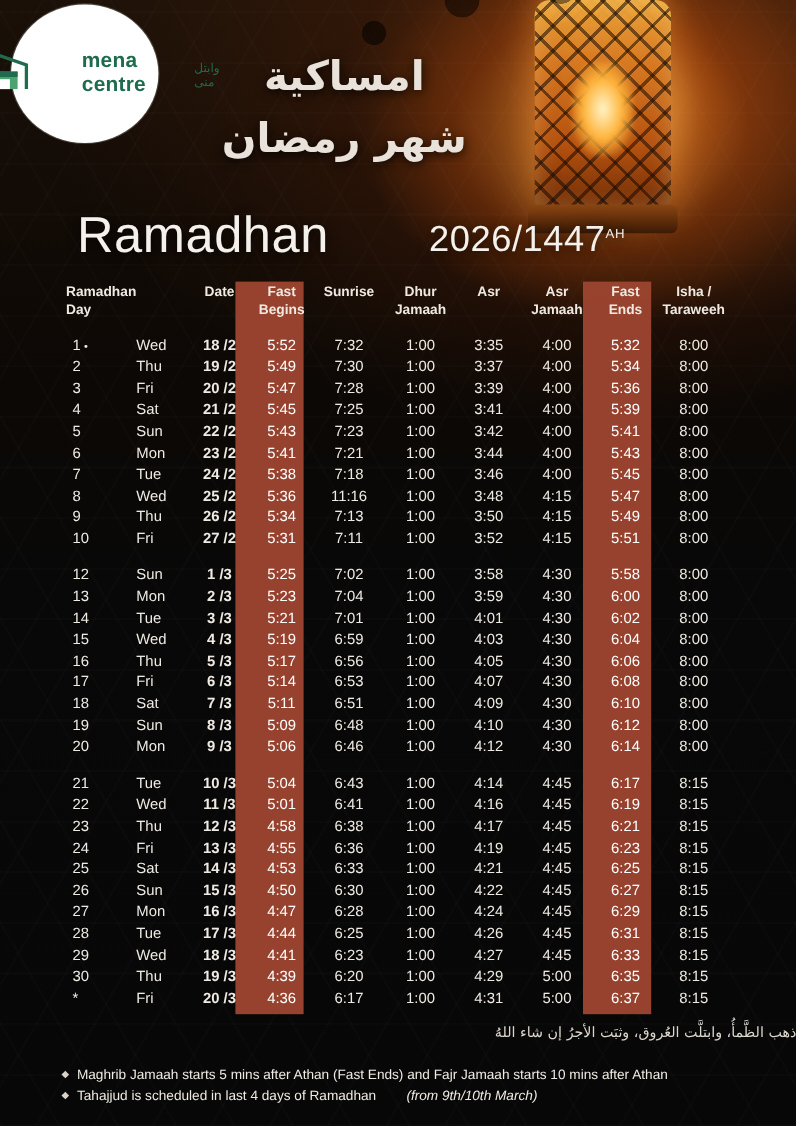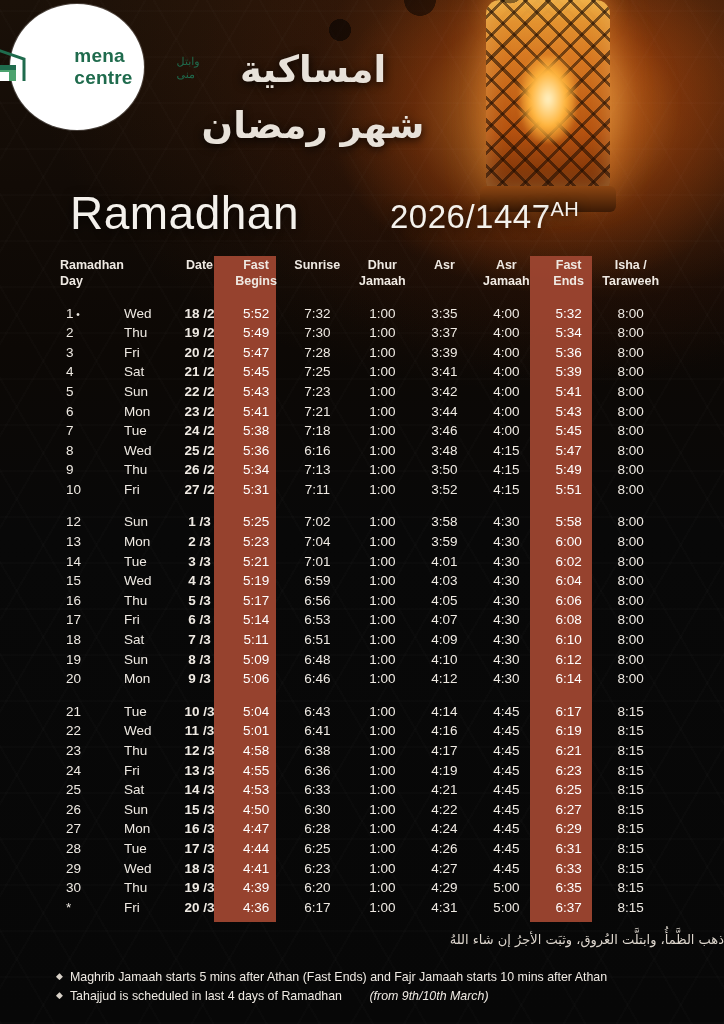--- a/index.html
+++ b/index.html
@@ -103,21 +103,21 @@
   .main-title {
     position: absolute; left: 70px; top: 186px;
     color: #f4f1ec; font-size: 46px; font-weight: 400; letter-spacing: 0.5px;
     text-shadow: 0 2px 12px rgba(0,0,0,0.8);
   }
   .year {
     position: absolute; left: 390px; top: 198px;
     color: #f4f1ec; font-size: 33px; letter-spacing: 0.5px;
     text-shadow: 0 2px 12px rgba(0,0,0,0.8);
   }
-  .year sup { font-size: 20px; }
+  .year sup { font-size: 12px; }
 
   
   .table-area { position: absolute; left: 60px; top: 256px; width: 604px; }
   .col-band {
     position: absolute; top: 0; width: 62px; height: 666px;
     background: #9c4530; opacity: 0.96;
   }
   .band-begins { left: 154px; }
   .band-ends { left: 470px; }
 
@@ -328,21 +328,21 @@
             <td class="col-w-asr">3:46</td>
             <td class="col-w-asrj">4:00</td>
             <td class="hl col-w-ends">5:45</td>
             <td class="col-w-isha">8:00</td>
           </tr>
           <tr>
             <td class="day">8</td>
             <td class="wd">Wed</td>
             <td class="date">25 /2</td>
             <td class="hl col-w-begins">5:36</td>
-            <td class="col-w-sunrise">6:16</td>
+            <td class="col-w-sunrise">11:16</td>
             <td class="col-w-dhur">1:00</td>
             <td class="col-w-asr">3:48</td>
             <td class="col-w-asrj">4:15</td>
             <td class="hl col-w-ends">5:47</td>
             <td class="col-w-isha">8:00</td>
           </tr>
           <tr>
             <td class="day">9</td>
             <td class="wd">Thu</td>
             <td class="date">26 /2</td>

